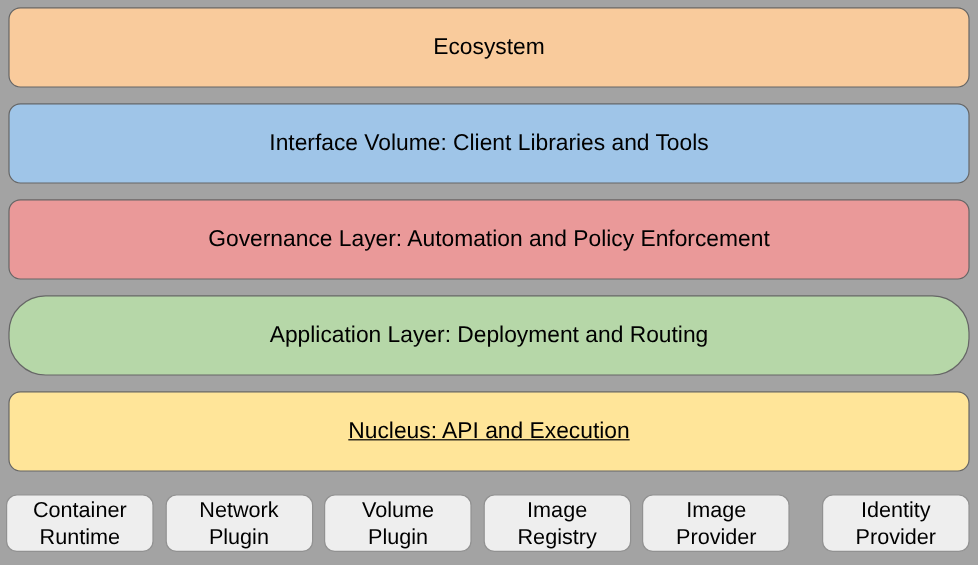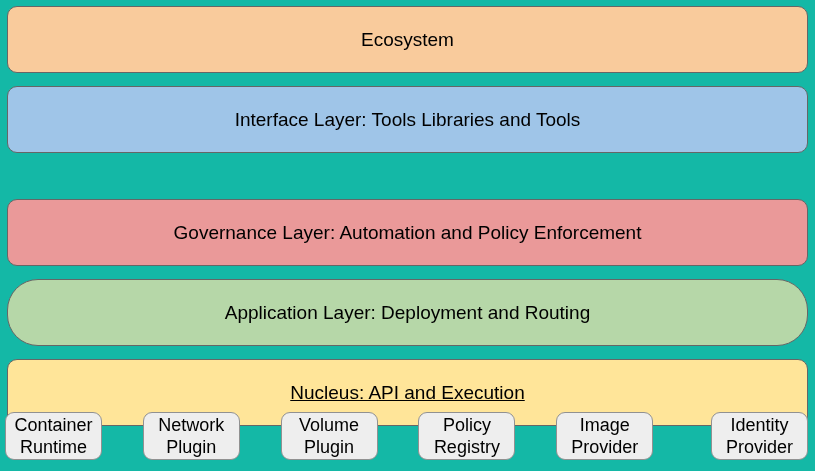--- a/index.html
+++ b/index.html
@@ -4,21 +4,21 @@
 <style>
   html, body {
     margin: 0;
     padding: 0;
     background: #ffffff;
   }
   .canvas {
     position: relative;
     width: 815px;
     height: 471px;
-    background: #14b8a6;
+    background: #a3a3a3;
     font-family: "Liberation Sans", sans-serif;
     color: #000000;
     overflow: hidden;
   }
   .layers {
     position: absolute;
     left: 7px;
     top: 6px;
     width: 801px;
     display: flex;
@@ -43,21 +43,21 @@
   .providers-row {
     position: absolute;
     left: 5px;
     top: 412px;
     width: 803px;
     display: flex;
     justify-content: space-between;
   }
   .provider {
     box-sizing: border-box;
-    width: 97px;
+    width: 123px;
     height: 48px;
     border-radius: 9px;
     display: flex;
     align-items: center;
     justify-content: center;
     text-align: center;
   }
   .provider-label {
     font-size: 18px;
     line-height: 22px;
@@ -68,23 +68,23 @@
 </head>
 <body>
 
 <div class="canvas">
 
   <div class="layers">
     <div class="layer" style="background-color: rgb(249, 203, 156); border-color: rgb(102, 102, 102);">
       <span class="layer-label">Ecosystem</span>
     </div>
     <div class="layer" style="background-color: rgb(159, 197, 232); border-color: rgb(102, 102, 102);">
-      <span class="layer-label">Interface Layer: Tools Libraries and Tools</span>
+      <span class="layer-label">Interface Volume: Client Libraries and Tools</span>
     </div>
-    <div class="layer" style="background-color: rgb(234, 153, 153); border-color: rgb(102, 102, 102); margin-top: 33px;">
+    <div class="layer" style="background-color: rgb(234, 153, 153); border-color: rgb(102, 102, 102);">
       <span class="layer-label">Governance Layer: Automation and Policy Enforcement</span>
     </div>
     <div class="layer" style="background-color: rgb(182, 215, 168); border-color: rgb(102, 102, 102); border-radius: 31px;">
       <span class="layer-label">Application Layer: Deployment and Routing</span>
     </div>
     <div class="layer" style="background-color: rgb(255, 229, 153); border-color: rgb(102, 102, 102); text-decoration: underline;">
       <span class="layer-label">Nucleus: API and Execution</span>
     </div>
   </div>
 
@@ -92,21 +92,21 @@
     <div class="provider" style="background-color: rgb(238, 238, 238); border: 1px solid rgb(145, 145, 145);">
       <span class="provider-label">Container Runtime</span>
     </div>
     <div class="provider" style="background-color: rgb(238, 238, 238); border: 1px solid rgb(145, 145, 145);">
       <span class="provider-label">Network Plugin</span>
     </div>
     <div class="provider" style="background-color: rgb(238, 238, 238); border: 1px solid rgb(145, 145, 145);">
       <span class="provider-label">Volume Plugin</span>
     </div>
     <div class="provider" style="background-color: rgb(238, 238, 238); border: 1px solid rgb(145, 145, 145);">
-      <span class="provider-label">Policy Registry</span>
+      <span class="provider-label">Image Registry</span>
     </div>
     <div class="provider" style="background-color: rgb(238, 238, 238); border: 1px solid rgb(145, 145, 145);">
       <span class="provider-label">Image Provider</span>
     </div>
     <div class="provider" style="background-color: rgb(238, 238, 238); border: 1px solid rgb(145, 145, 145); margin-left: 17px;">
       <span class="provider-label">Identity Provider</span>
     </div>
   </div>
 
 </div>

